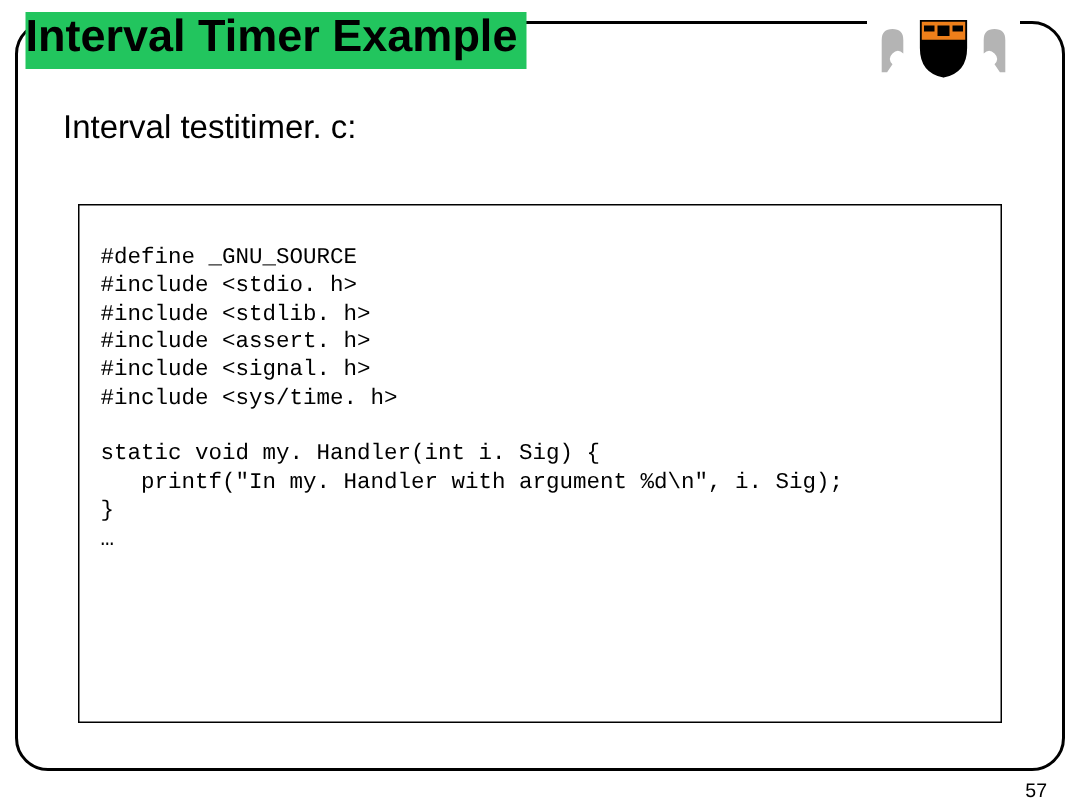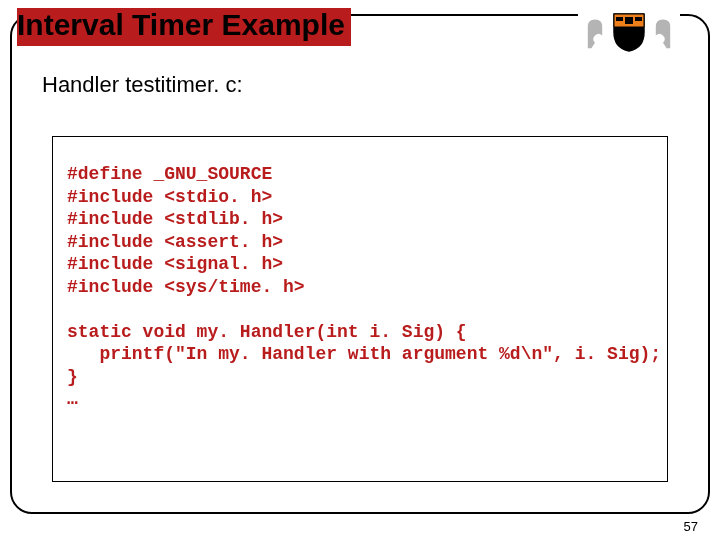--- a/index.html
+++ b/index.html
@@ -18,21 +18,21 @@
     right: 10px;
     bottom: 26px;
     border: 2px solid #000;
     border-radius: 22px;
     background: #fff;
   }
   .title-wrap {
     position: absolute;
     top: -8px;
     left: 5px;
-    background: #b91c1c;
+    background: #22c55e;
     padding: 0 6px 4px 0;
     display: flex;
     align-items: center;
     gap: 8px;
   }
   .title {
     font-size: 30px;
     font-weight: bold;
     color: #000;
     white-space: nowrap;
@@ -58,25 +58,25 @@
     position: absolute;
     top: 120px;
     left: 40px;
     right: 40px;
     bottom: 30px;
     border: 1.5px solid #000;
     padding: 26px 14px 14px 14px;
   }
   .code {
     font-family: "Courier New", Courier, monospace;
-    font-size: 18px;
+    font-size: 15px;
     line-height: 1.25;
-    font-weight: bold;
+    font-weight: normal;
     white-space: pre;
-    color: #b91c1c;
+    color: #000000;
   }
   .page-num {
     position: absolute;
     bottom: 6px;
     right: 22px;
     font-size: 13px;
     color: #000;
   }
   
   .shield {
@@ -108,21 +108,21 @@
       <path d="M2 15 H32 V20 Q32 36 17 39 Q2 36 2 20 Z" fill="#000"></path>
       <rect x="13" y="5" width="8" height="7" fill="#000"></rect>
       <rect x="4" y="5" width="7" height="4" fill="#000"></rect>
       <rect x="23" y="5" width="7" height="4" fill="#000"></rect>
     </svg>
     <svg class="lion" viewBox="0 0 24 40">
       <path d="M20 38 L20 14 Q20 6 12 6 Q4 6 4 14 L4 24 Q8 20 12 24 Q16 28 12 32 L16 38 Z" fill="#777"></path>
     </svg>
   </div>
 
-  <div class="subtitle">Handler testitimer. c:</div>
+  <div class="subtitle">Interval testitimer. c:</div>
 
   <div class="code-box">
     <pre class="code" id="code-pre">#define _GNU_SOURCE
 #include &lt;stdio. h&gt;
 #include &lt;stdlib. h&gt;
 #include &lt;assert. h&gt;
 #include &lt;signal. h&gt;
 #include &lt;sys/time. h&gt;
 
 static void my. Handler(int i. Sig) {

